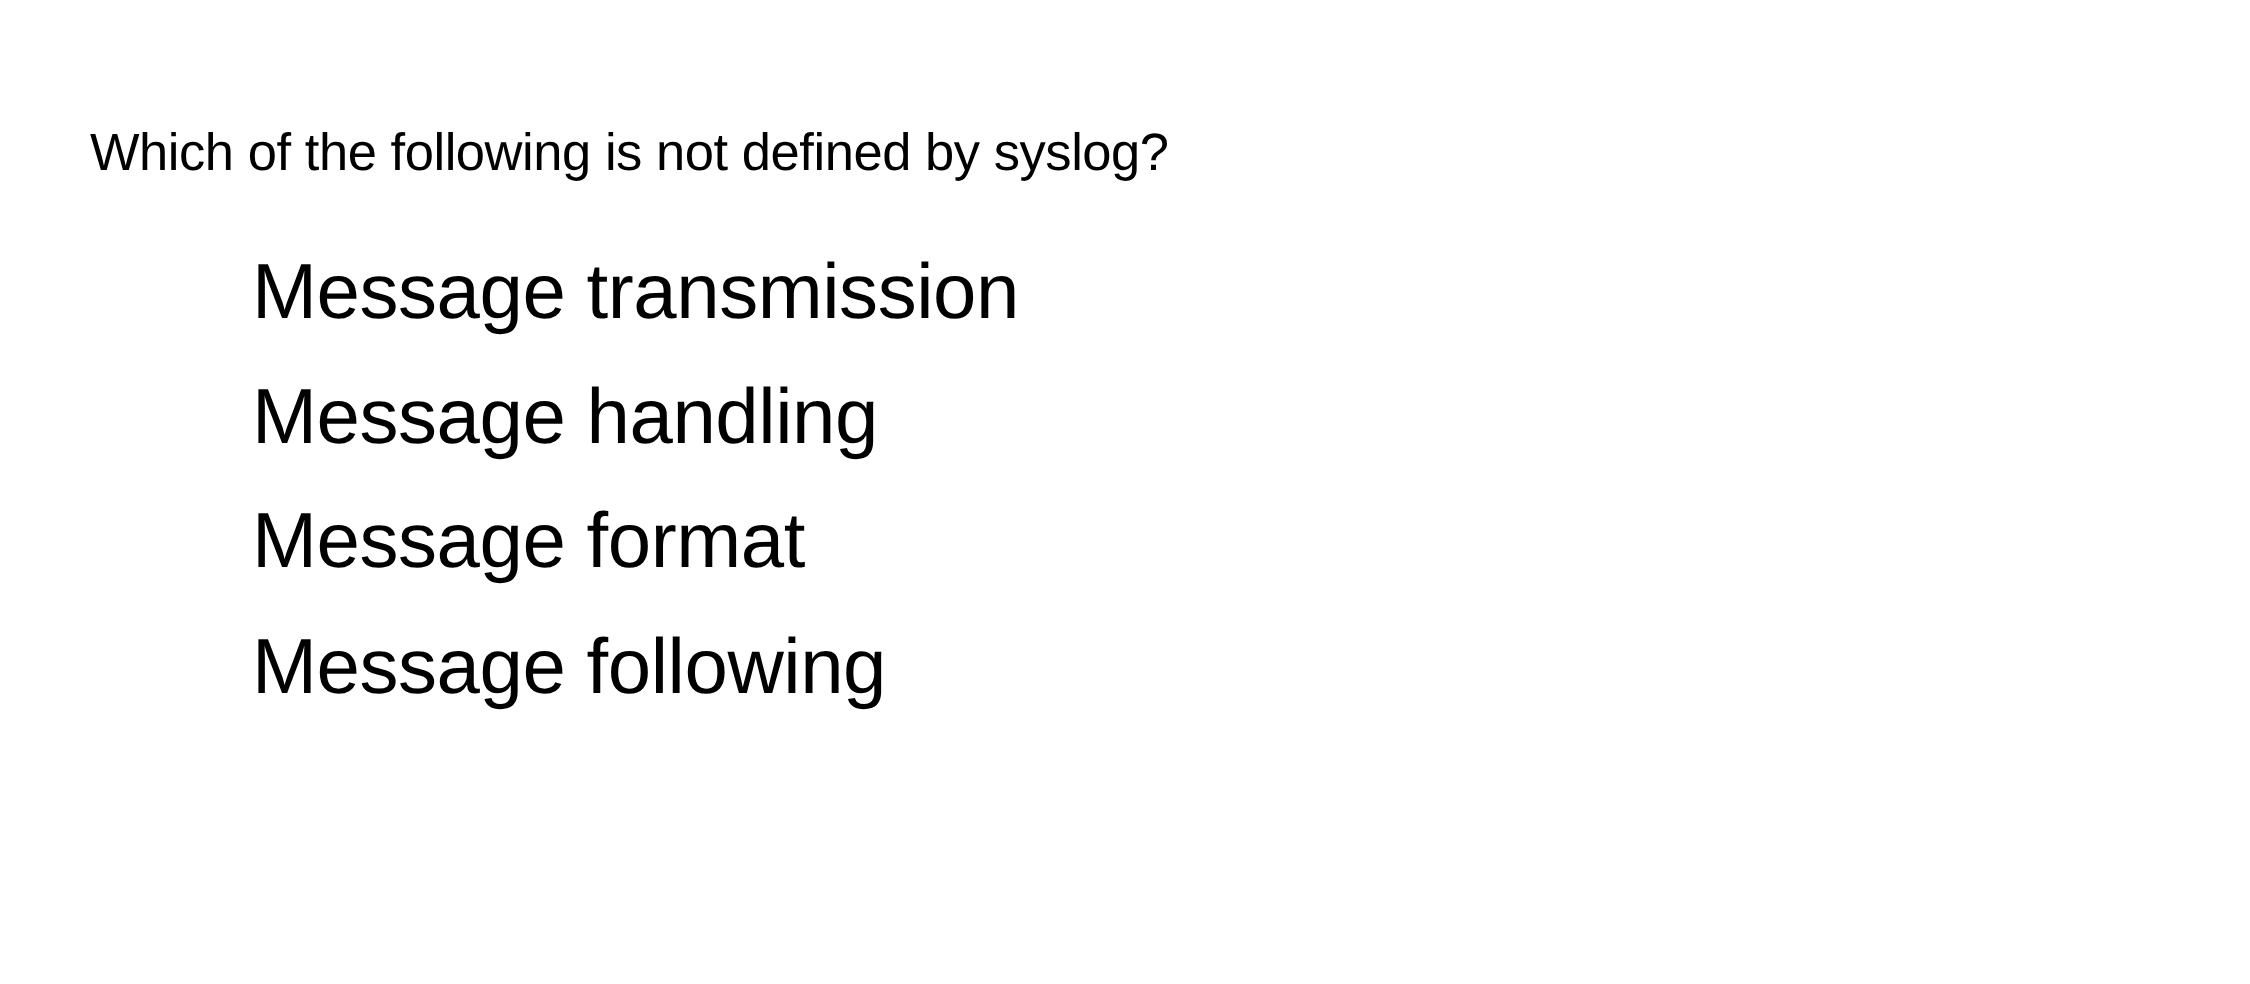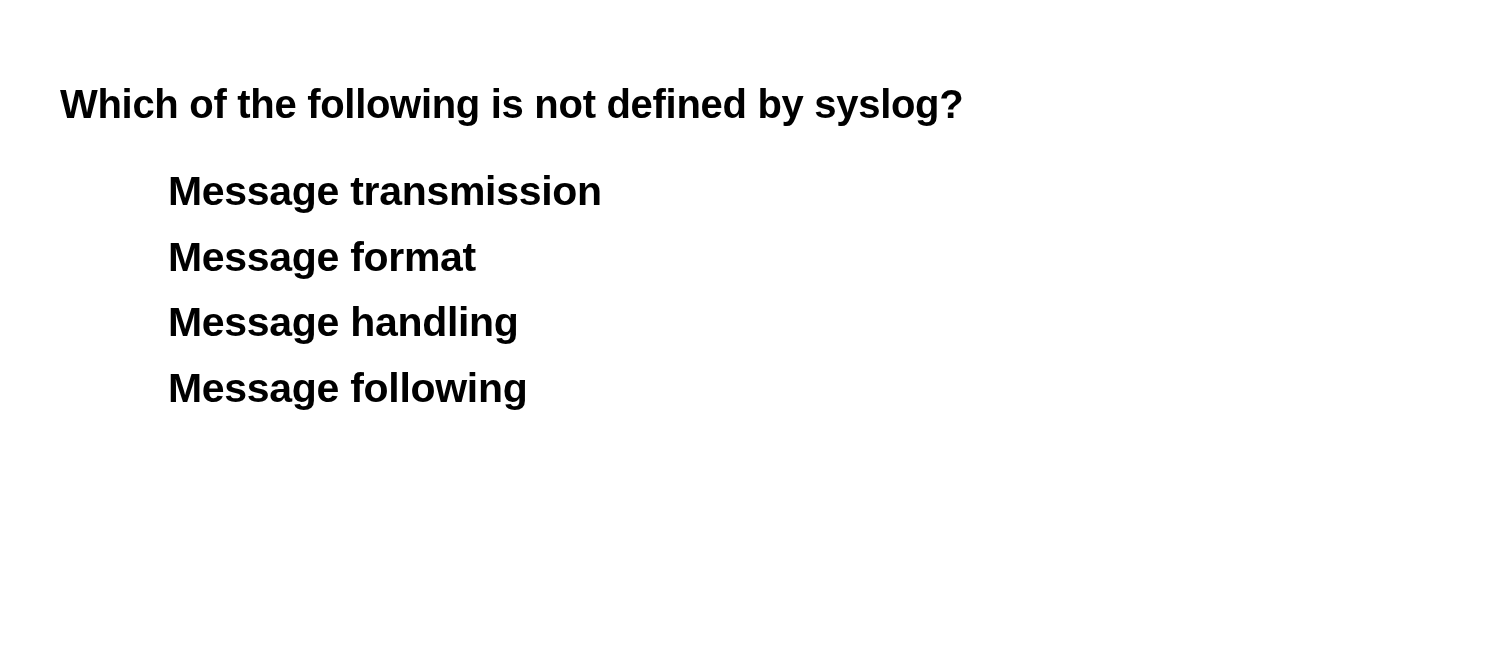--- a/index.html
+++ b/index.html
@@ -12,39 +12,39 @@
       height: 656px;
       background: #ffffff;
       font-family: -apple-system, BlinkMacSystemFont, "Segoe UI", Helvetica, Arial, sans-serif;
       color: #000000;
     }
     .container {
       padding-top: 82px;
       padding-left: 60px;
     }
     .question {
-      font-size: 40px;
-      font-weight: 700;
+      font-size: 35px;
+      font-weight: 400;
       margin-bottom: 32px;
       letter-spacing: -0.3px;
     }
     .options {
       padding-left: 108px;
     }
     .option {
-      font-size: 41px;
-      font-weight: 700;
+      font-size: 52px;
+      font-weight: 400;
       line-height: 1.6;
       letter-spacing: -0.3px;
     }
   </style>
 </head>
 <body>
 
 <div class="container">
   <div class="question">Which of the following is not defined by syslog?</div>
   <div class="options">
     <div class="option">Message transmission</div>
+    <div class="option">Message handling</div>
     <div class="option">Message format</div>
-    <div class="option">Message handling</div>
     <div class="option">Message following</div>
   </div>
 </div>
 
 </body></html>

